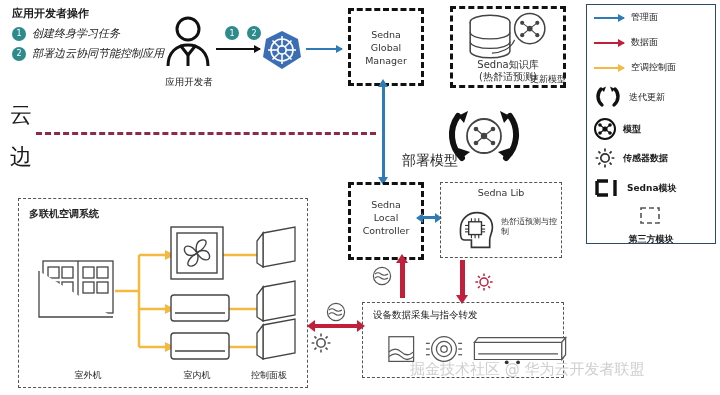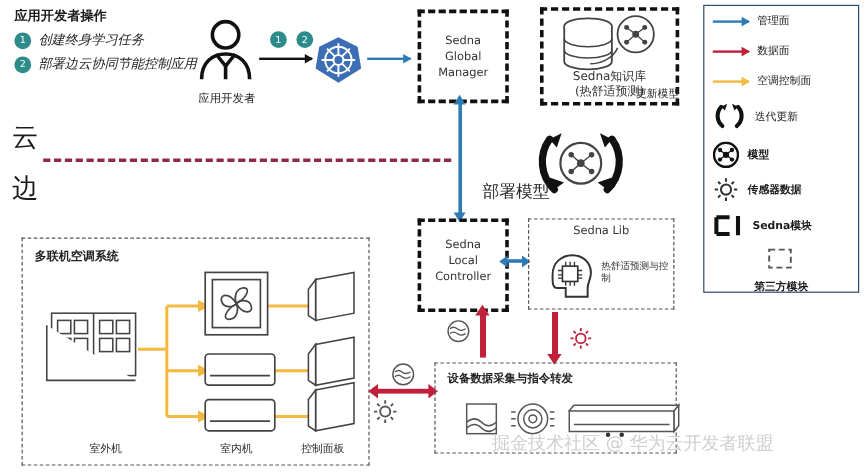--- a/index.html
+++ b/index.html
@@ -55,21 +55,21 @@
      font-size:9.5px;line-height:1.35;color:#333;}
 
   #box-lib{left:440px;top:182px;width:120px;height:74px;}
   #lib-title{position:absolute;left:0;right:0;top:4px;text-align:center;font-size:9.5px;color:#333;}
   #lib-caption{position:absolute;left:60px;top:34px;width:56px;font-size:8px;line-height:1.2;color:#333;}
 
   #box-hvac{left:18px;top:198px;width:288px;height:188px;}
   #hvac-title{position:absolute;left:10px;top:8px;font-size:10px;font-weight:bold;color:#222;}
 
   #box-gw{left:362px;top:302px;width:200px;height:74px;}
-  #gw-title{position:absolute;left:10px;top:6px;font-size:9.5px;font-weight:bold;color:#222;}
+  #gw-title{position:absolute;left:10px;top:6px;font-size:9.5px;font-weight:normal;color:#222;}
 
   
   #arrow-gm-lc{left:382px;top:86px;width:3px;height:92px;background:#2e7bb5;}
   #arrow-gm-lc:before{content:"";position:absolute;left:-4px;top:-7px;
      border-bottom:8px solid #2e7bb5;border-left:5px solid transparent;border-right:5px solid transparent;}
   #arrow-gm-lc:after{content:"";position:absolute;left:-4px;bottom:-7px;
      border-top:8px solid #2e7bb5;border-left:5px solid transparent;border-right:5px solid transparent;}
 
   
   #arrow-lc-lib{left:422px;top:216px;width:14px;height:3px;background:#2e7bb5;}

